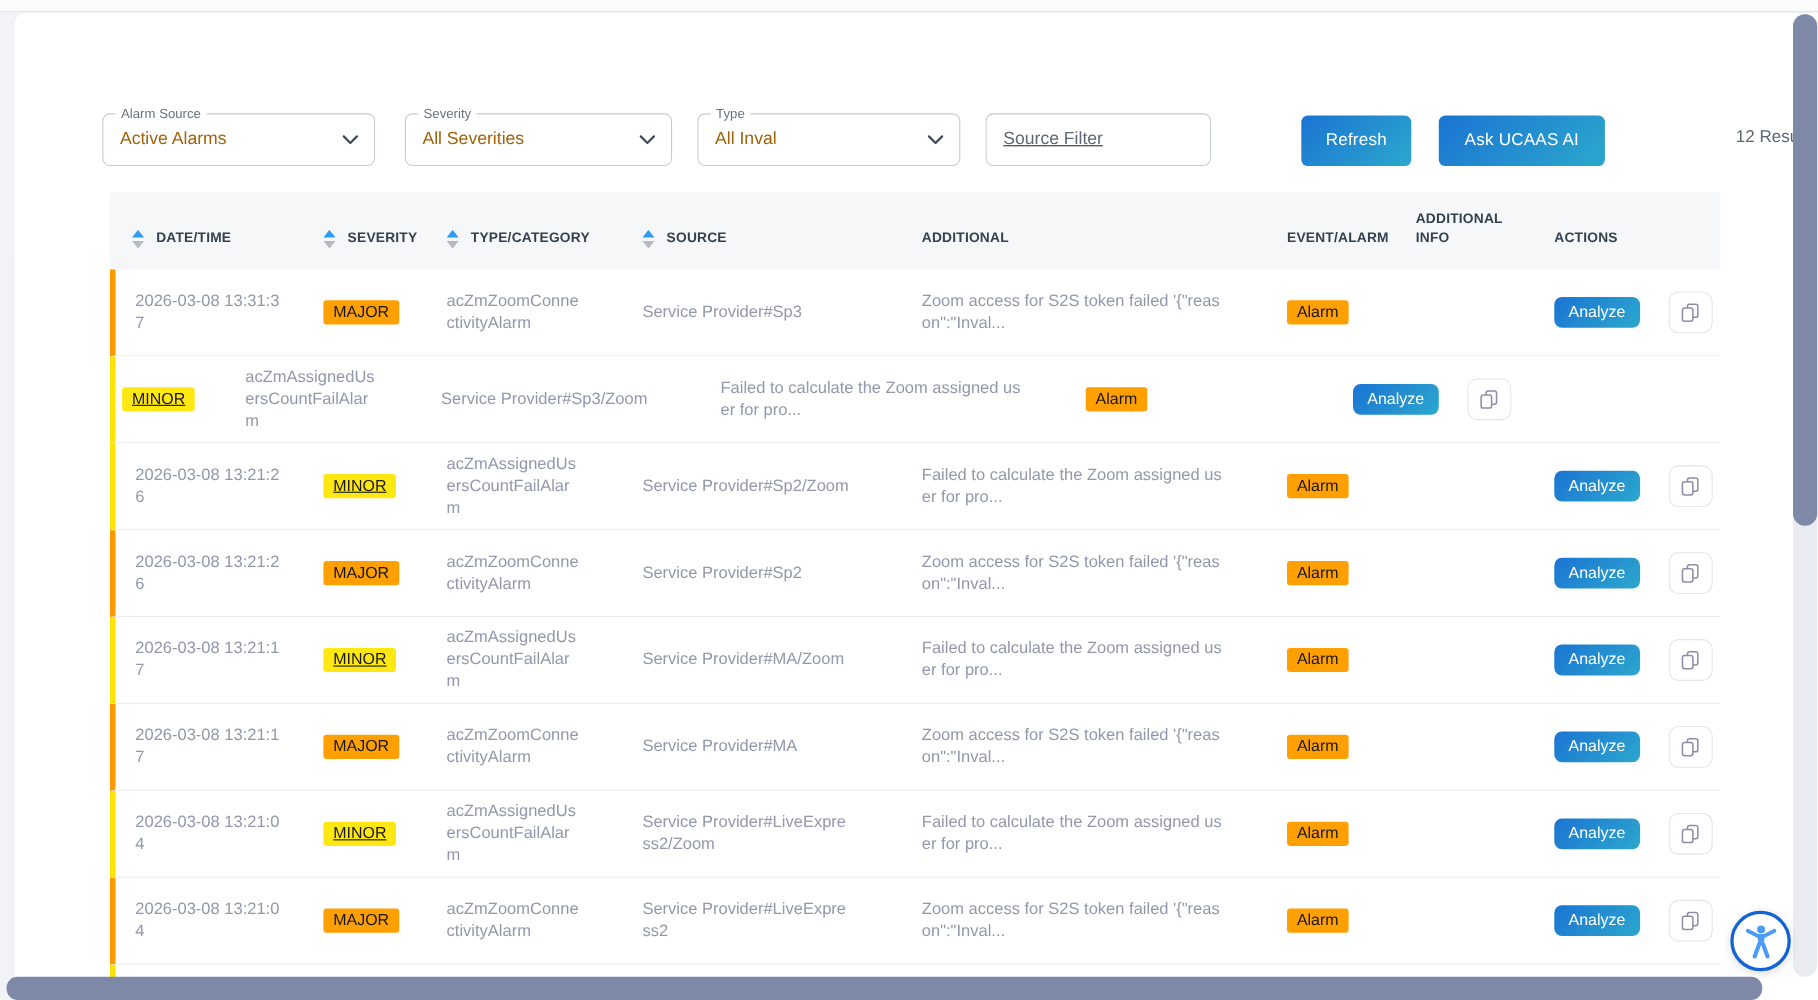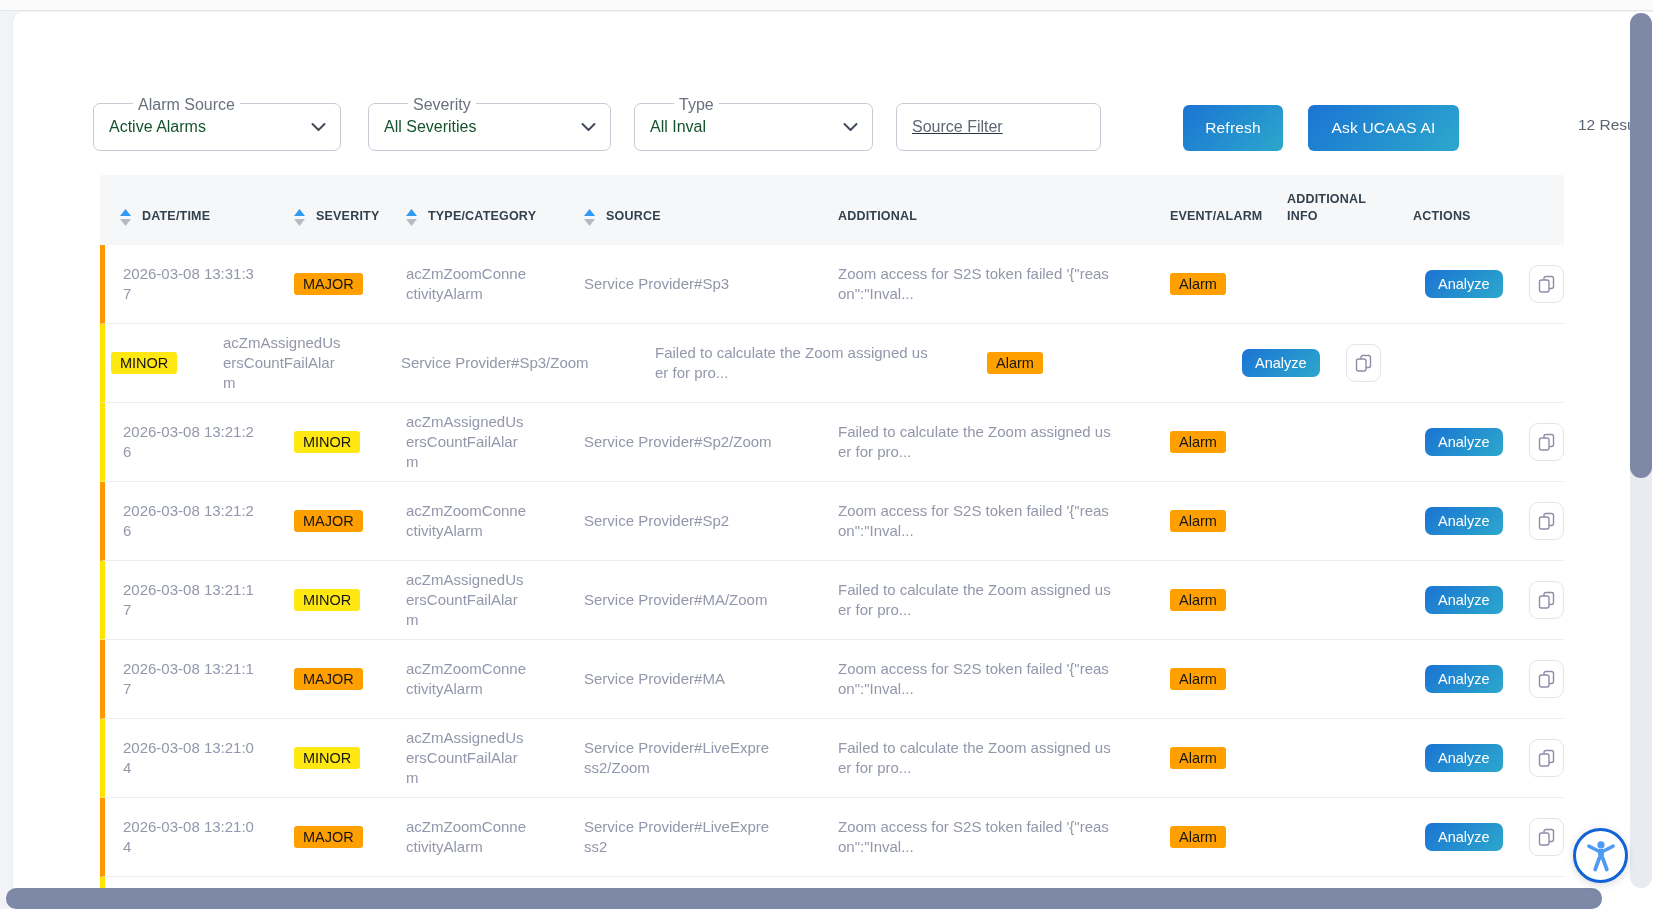--- a/index.html
+++ b/index.html
@@ -18,23 +18,23 @@
   .tab{ height:43px; display:flex; align-items:center; justify-content:center;
     padding:0 31px; font-size:15px; font-weight:500; letter-spacing:.4px;
     color:#8b9096; cursor:pointer; border-bottom:3px solid transparent; }
   .tab.active{ color:#2196f3; border-bottom-color:#2b97f0; }
 
   
   .filters{ position:absolute; top:0; left:0; width:100%; height:0; }
   .field{ position:absolute; top:91px; height:48px; background:#fff;
     border:1px solid #c6ccd5; border-radius:7px; cursor:pointer; }
   .field-label{ position:absolute; top:-8px; left:11px; background:#fff;
-    padding:0 5px; font-size:16px; color:#69717e; white-space:nowrap;margin-left:28px; }
+    padding:0 5px; font-size:12px; color:#69717e; white-space:nowrap; }
   .field-value{ position:absolute; left:15px; top:50%; transform:translateY(-50%);
-    font-size:16px; color:#14532d; white-space:nowrap; }
+    font-size:16px; color:#a16207; white-space:nowrap; }
   .chev{ position:absolute; right:14px; top:50%; transform:translateY(-50%); }
   .text-input{ position:absolute; top:91px; height:48px; background:#fff;
     border:1px solid #c6ccd5; border-radius:7px; padding:0 15px; font-size:16px;
     color:#2c3543; font-family:inherit; outline:none;text-decoration:underline; }
   .text-input::placeholder{ color:#5f6775; opacity:1; }
   .grad-btn{ position:absolute; top:93px; height:46px; border:none; cursor:pointer;
     background:linear-gradient(135deg,#1b74d3 0%,#2ba5cd 95%); color:#fff;
     font-size:15.5px; font-weight:500; border-radius:6px; font-family:inherit;
     letter-spacing:.2px; }
   .results{ position:absolute; top:104px; left:1565px; font-size:15.5px;
@@ -61,25 +61,25 @@
   .c6{ width:124px; padding-left:6px; }  .c7{ width:159px; padding-left:8px; }
   
   .row .c0{ width:183px; padding-left:18px; }
   .w-dt{ max-width:132px; } .w-type{ max-width:122px; }
   .w-src{ max-width:188px; } .w-desc{ max-width:274px; }
   .hcell.c6 span{ max-width:92px; }
 
   .badge{ display:inline-block; padding:3px 9px; border-radius:3px;
     font-size:14.5px; color:#161616; white-space:nowrap; }
   .badge.major,.badge.alarm{ background:#ffa000; }
-  .badge.minor{ background:#ffe712; }
+  .badge.minor{ background:#ffe712;text-decoration:underline; }
 
   .analyze-btn{ border:none; cursor:pointer; color:#fff; font-family:inherit;
     background:linear-gradient(135deg,#1b74d3 0%,#2ba5cd 95%);
-    font-size:14.5px; font-weight:500; padding:6px 13px; border-radius:7px;margin-left:12px; }
+    font-size:14.5px; font-weight:500; padding:6px 13px; border-radius:7px; }
   .copy-btn{ width:40px; height:38px; margin-left:26px; background:#fff;
     border:1px solid #e4e5ec; border-radius:9px; cursor:pointer;
     display:flex; align-items:center; justify-content:center; }
 
   .partial-row{ height:40px; border-bottom:none; }
 
   
   .v-track{ position:absolute; left:1630px; top:13px; width:22px; height:875px;
     background:#e9ebf0; border-radius:11px; z-index:4; }
   .v-thumb{ position:absolute; left:1630px; top:13px; width:22px; height:465px;

